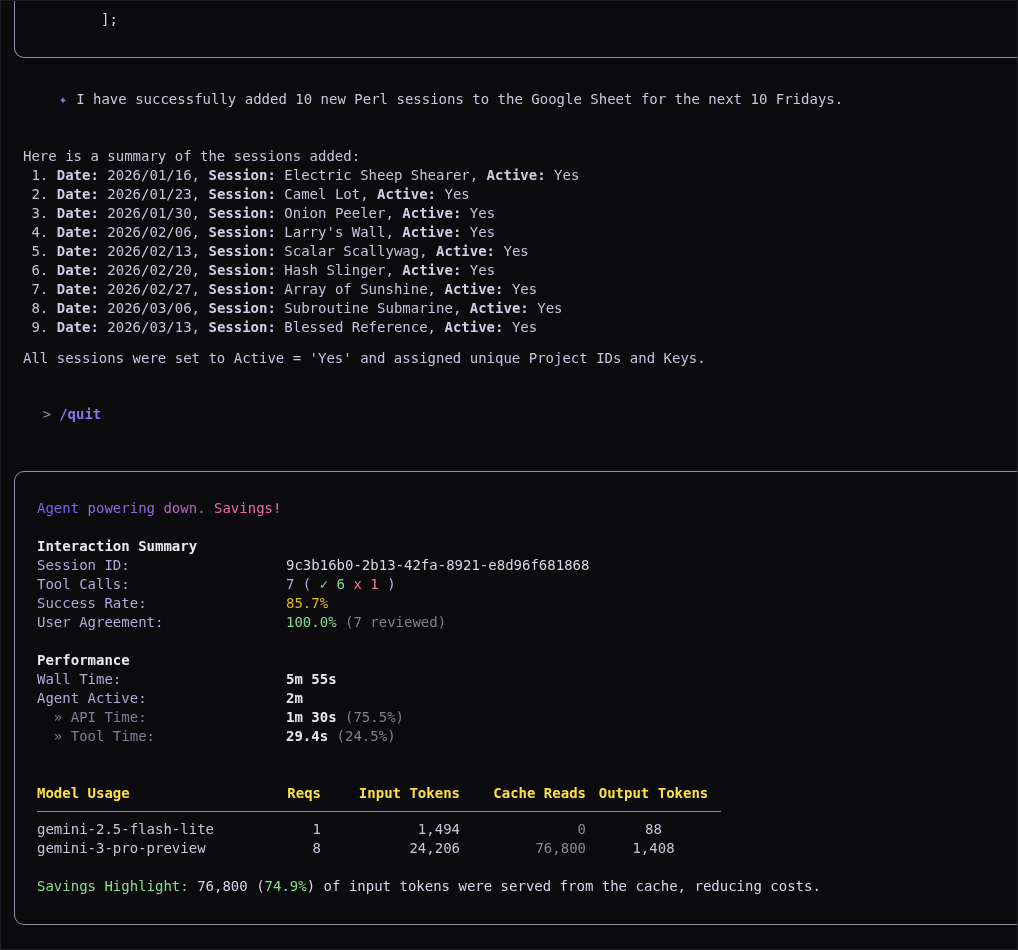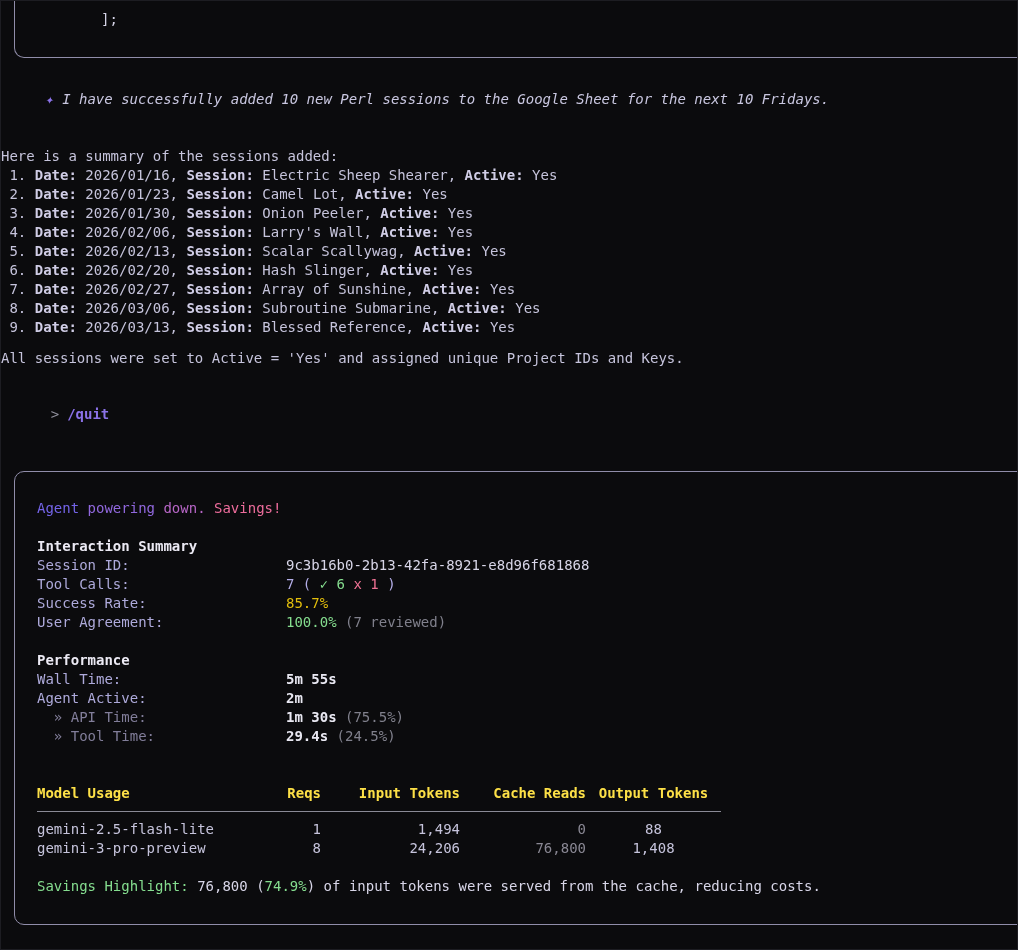--- a/index.html
+++ b/index.html
@@ -10,29 +10,29 @@
     font-size:14px;line-height:19px;color:#c6c4dc;
     box-sizing:border-box;border:1px solid #1d1d22;
   }
   .round-box{
     border:1px solid #908da9;margin-left:13px;width:1040px;box-sizing:border-box;
   }
   .code-box{
     border-top:none;border-radius:0 0 10px 10px;height:57px;
     padding:9px 0 0 86px;color:#d5d3e6;
   }
-  .assistant-line{margin-top:13px;padding-left:10px;white-space:pre;font-style:italic;}
+  .assistant-line{margin-top:13px;padding-left:24px;white-space:pre;}
   .sparkle{color:#8b72e8;margin-right:9px;}
   .msg-text{color:#c9c7e0;}
-  .summary{}
+  .summary{padding-left:22px;}
   .summary-intro{margin-top:19px;}
   .session-row{white-space:pre;}
   .b{font-weight:bold;color:#d0cde6;}
   .summary-outro{margin-top:12px;}
-  .quit-line{margin-top:18px;padding-left:16px;white-space:pre;}
+  .quit-line{margin-top:18px;padding-left:8px;white-space:pre;}
   .chev{color:#8f8f9b;margin-right:8px;}
   .quit-cmd{color:#8b72e8;font-weight:bold;}
   .goodbye-box{
     margin-top:28px;border-radius:10px;
     padding:27px 0 28px 22px;
   }
   .gw1{color:#7464e8;text-align:center;}.gw2{color:#9168de;}.gw3{color:#b766c6;}.gw4{color:#ee6d9c;}
   .goodbye{white-space:pre;}
   .sec-title{font-weight:bold;color:#eceaf4;margin-top:19px;}
   .stat-row{white-space:pre;}

